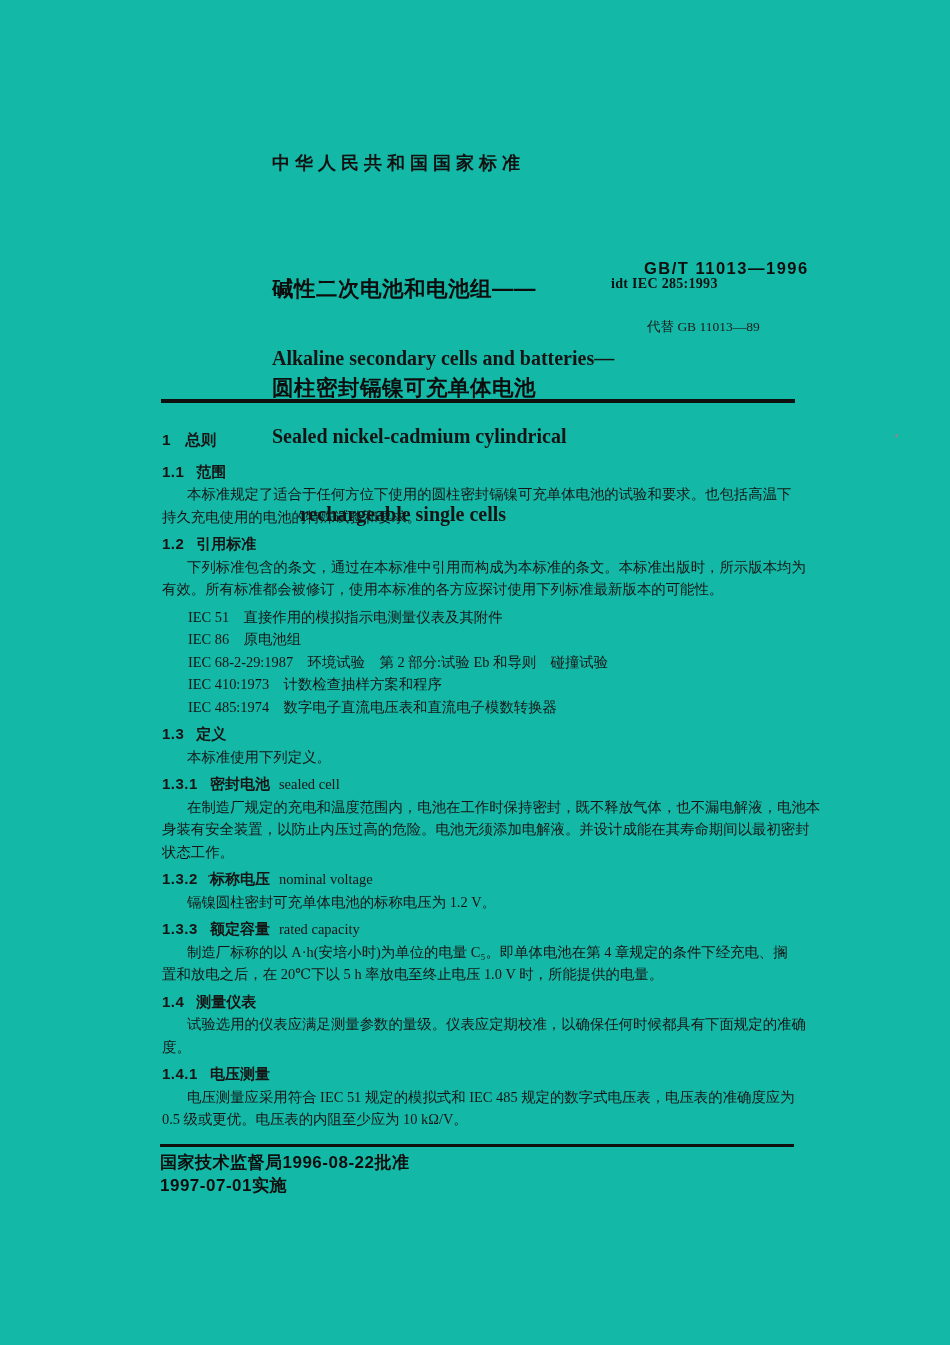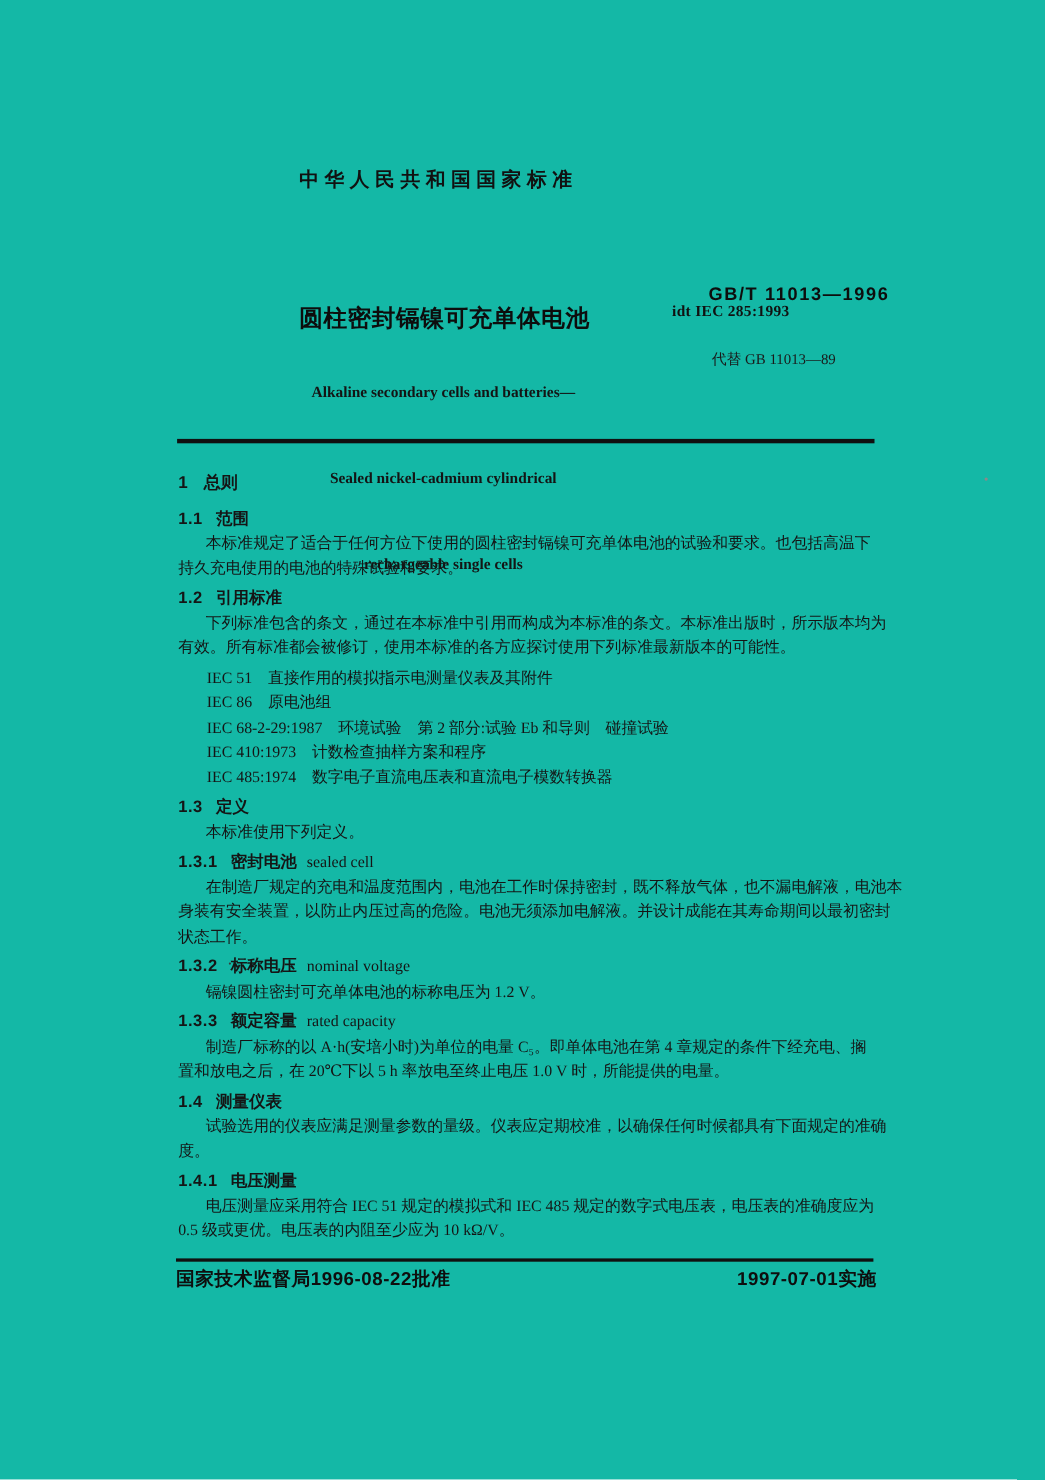--- a/index.html
+++ b/index.html
@@ -34,21 +34,21 @@
     color: #0d0d0d;
     white-space: pre;
   }
   .title-en {
     position: absolute;
     left: 272px; top: 293px;
     width: 262px;
     text-align: center;
     font-family: "Liberation Serif", "DejaVu Serif", serif;
     font-weight: bold;
-    font-size: 14px;
+    font-size: 20px;
     line-height: 26px;
     color: #141414;
     white-space: pre;
   }
   .gb-num {
     position: absolute;
     left: 644px; top: 259px;
     font-family: Liberation Sans, sans-serif;
     font-weight: bold;
     font-size: 16.5px;
@@ -114,34 +114,36 @@
     left: 160px; top: 1151px;
     width: 637px;
     display: flex;
     justify-content: space-between;
     font-family: "Liberation Sans", "DejaVu Sans", sans-serif;
     font-weight: bold;
     font-size: 17px;
     letter-spacing: 0.5px;
     color: #0e0e0e;
     white-space: pre;
+    flex-direction: column;
   }
   
   .speck { position: absolute; background: #8a8a8a; border-radius: 50%; }
   .speck-1 { left: 895px; top: 434px; width: 3px; height: 3px; }
   .speck-2 { left: 208px; top: 875px; width: 2px; height: 2px; background:#3a3a3a; }
 </style>
 </head>
 <body>
 
 <div class="page">
 
   <div class="hdr-label">中华人民共和国国家标准</div>
 
   <div class="title-zh">
+    <div>碱性二次电池和电池组——</div>
     <div>圆柱密封镉镍可充单体电池</div>
   </div>
 
   <div class="title-en">
     <div>Alkaline secondary cells and batteries—</div>
     <div>Sealed nickel-cadmium cylindrical</div>
     <div>rechargeable single cells</div>
   </div>
 
   <div class="gb-num">GB/T 11013—1996</div>

